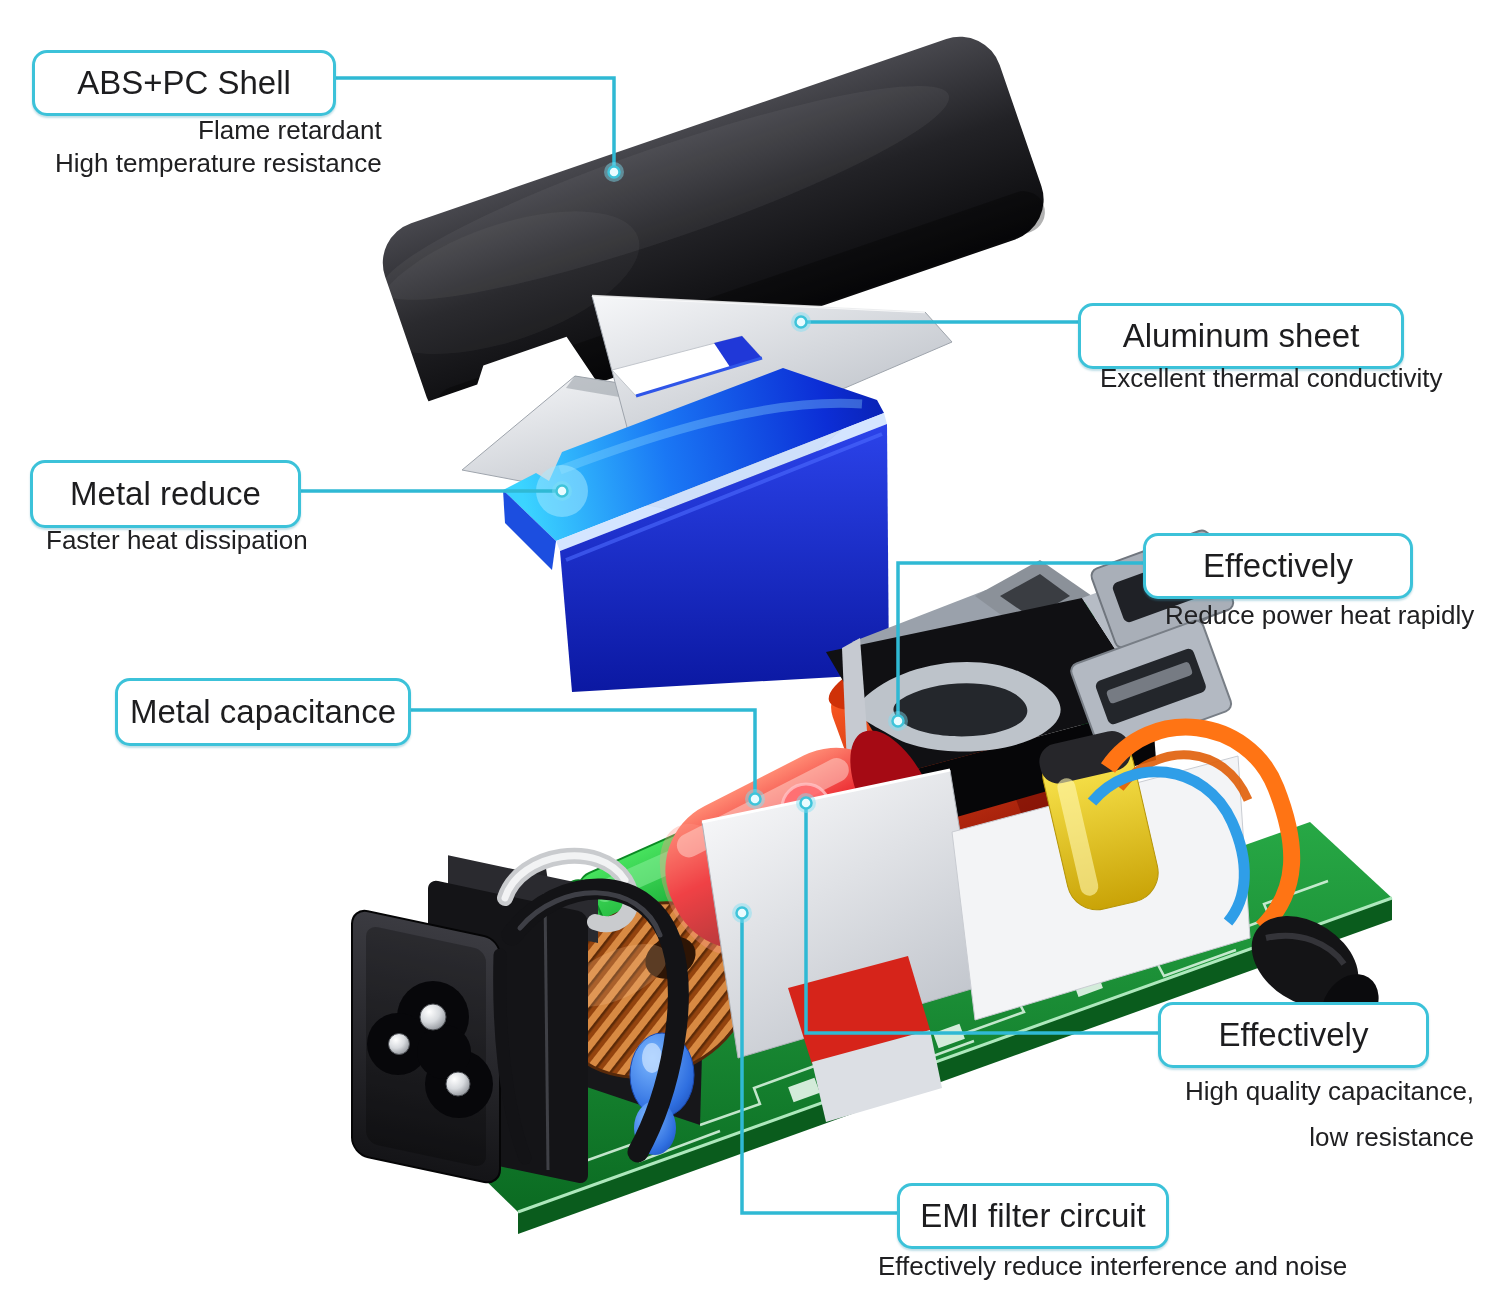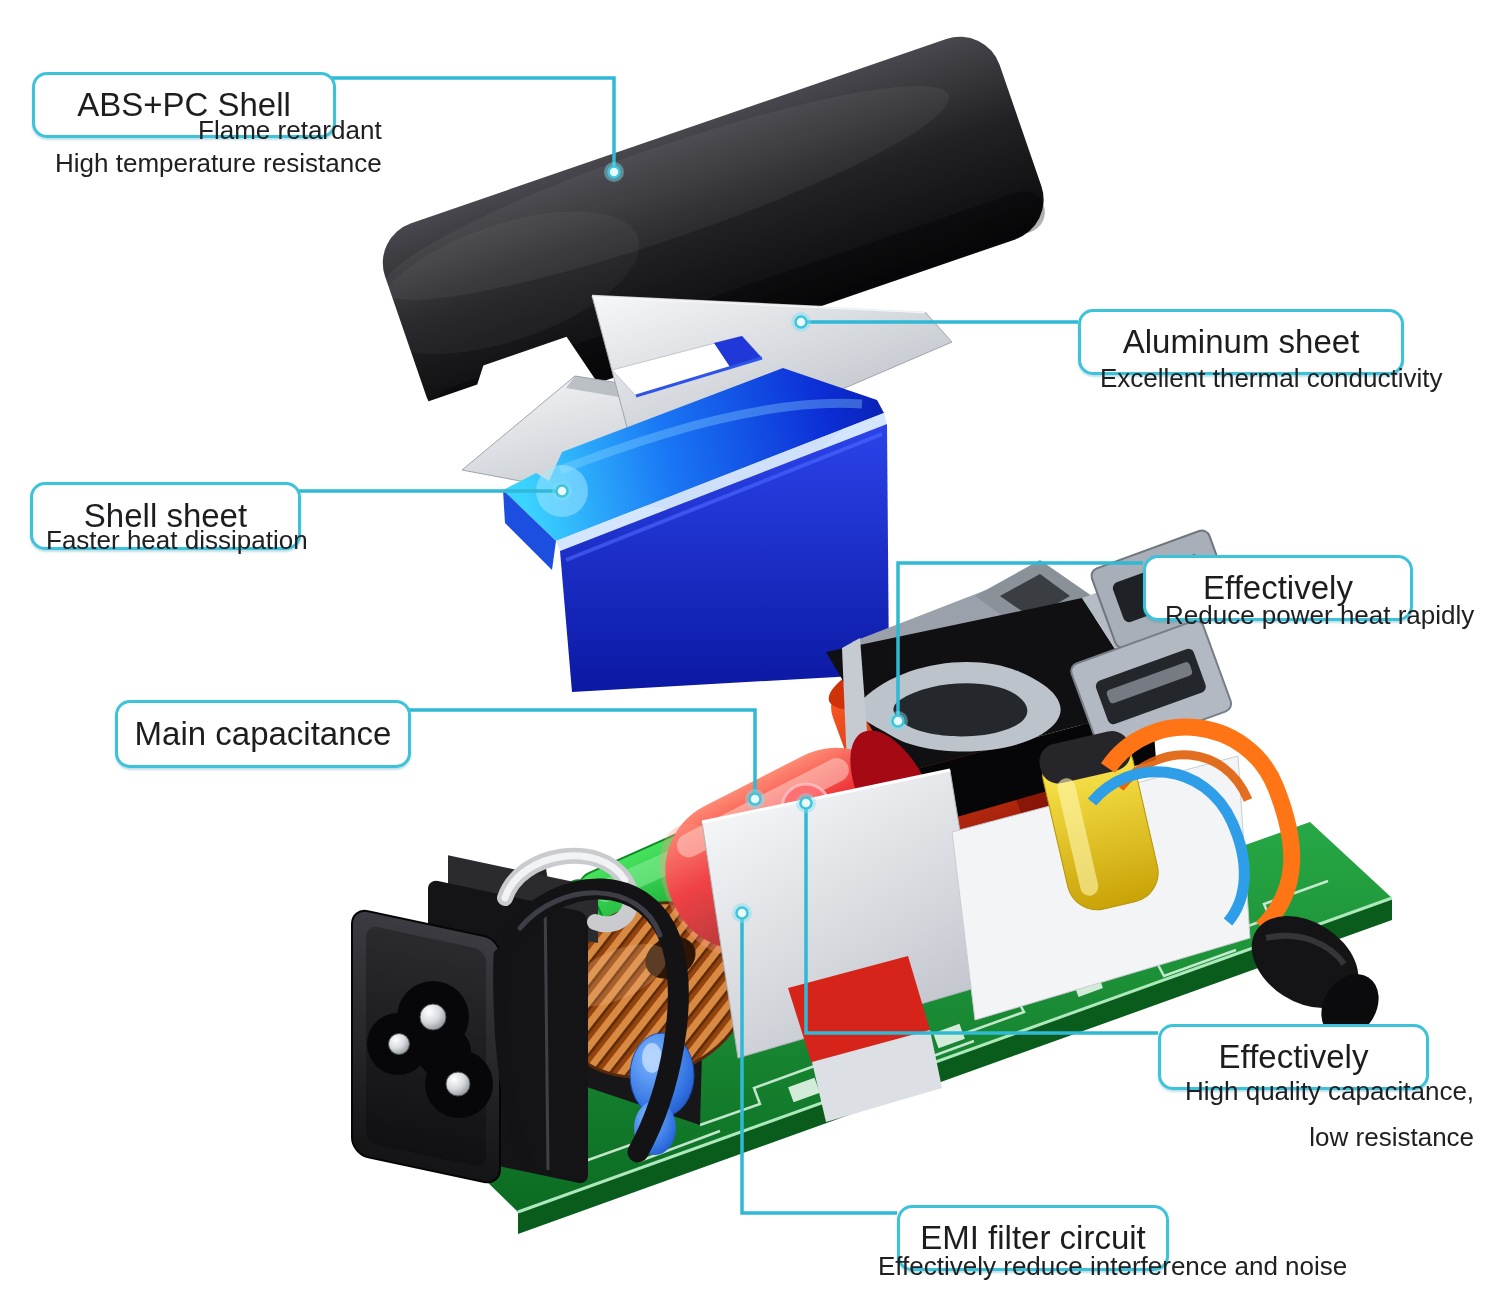--- a/index.html
+++ b/index.html
@@ -2,21 +2,21 @@
 <html><head>
 <meta charset="utf-8">
 <style>
   html,body{margin:0;padding:0;background:#ffffff;}
   body{width:1500px;height:1303px;position:relative;overflow:hidden;
        font-family:"Liberation Sans",sans-serif;}
   .stage{position:absolute;left:0;top:0;width:1500px;height:1303px;}
   svg.art{position:absolute;left:0;top:0;z-index:1;}
   .co{position:absolute;z-index:3;display:flex;align-items:center;justify-content:center;
       background:#ffffff;border:3px solid #3cc2d9;border-radius:15px;
-      box-shadow:0 2px 2px rgba(46,150,175,.3);margin-top:22px;}
+      box-shadow:0 2px 2px rgba(46,150,175,.3);}
   .co-t{font-size:33px;color:#1d1d1f;white-space:nowrap;}
   .sub{position:absolute;z-index:3;font-size:26px;color:#202022;line-height:33px;white-space:nowrap;text-align:right;}
   .sub.wide{line-height:46px;}
 </style>
 </head>
 <body>
 
 <div class="stage">
 
 <svg class="art" width="1500" height="1303" viewBox="0 0 1500 1303">
@@ -302,43 +302,43 @@
 </svg>
 
 <div class="co" style="left:32px;top:50px;width:298px;height:60px">
   <span class="co-t">ABS+PC Shell</span>
 </div>
 <div class="sub" style="left:55px;top:114px">
   <div>Flame retardant</div>
   <div>High temperature resistance</div>
 </div>
 
-<div class="co" style="left:1078px;top:287px;width:320px;height:60px">
+<div class="co" style="left:1078px;top:303px;width:320px;height:60px">
   <span class="co-t">Aluminum sheet</span>
 </div>
 <div class="sub" style="left:1100px;top:362px">
   <div>Excellent thermal conductivity</div>
 </div>
 
 <div class="co" style="left:30px;top:460px;width:265px;height:62px">
-  <span class="co-t">Shell sheet</span>
+  <span class="co-t">Metal reduce</span>
 </div>
 <div class="sub" style="left:46px;top:524px">
   <div>Faster heat dissipation</div>
 </div>
 
 <div class="co" style="left:1143px;top:533px;width:264px;height:60px">
   <span class="co-t">Effectively</span>
 </div>
 <div class="sub" style="left:1165px;top:599px">
   <div>Reduce power heat rapidly</div>
 </div>
 
 <div class="co" style="left:115px;top:678px;width:290px;height:62px">
-  <span class="co-t">Main capacitance</span>
+  <span class="co-t">Metal capacitance</span>
 </div>
 
 <div class="co" style="left:1158px;top:1002px;width:265px;height:60px">
   <span class="co-t">Effectively</span>
 </div>
 <div class="sub wide" style="left:1185px;top:1068px">
   <div>High quality capacitance,</div>
   <div>low resistance</div>
 </div>
 

